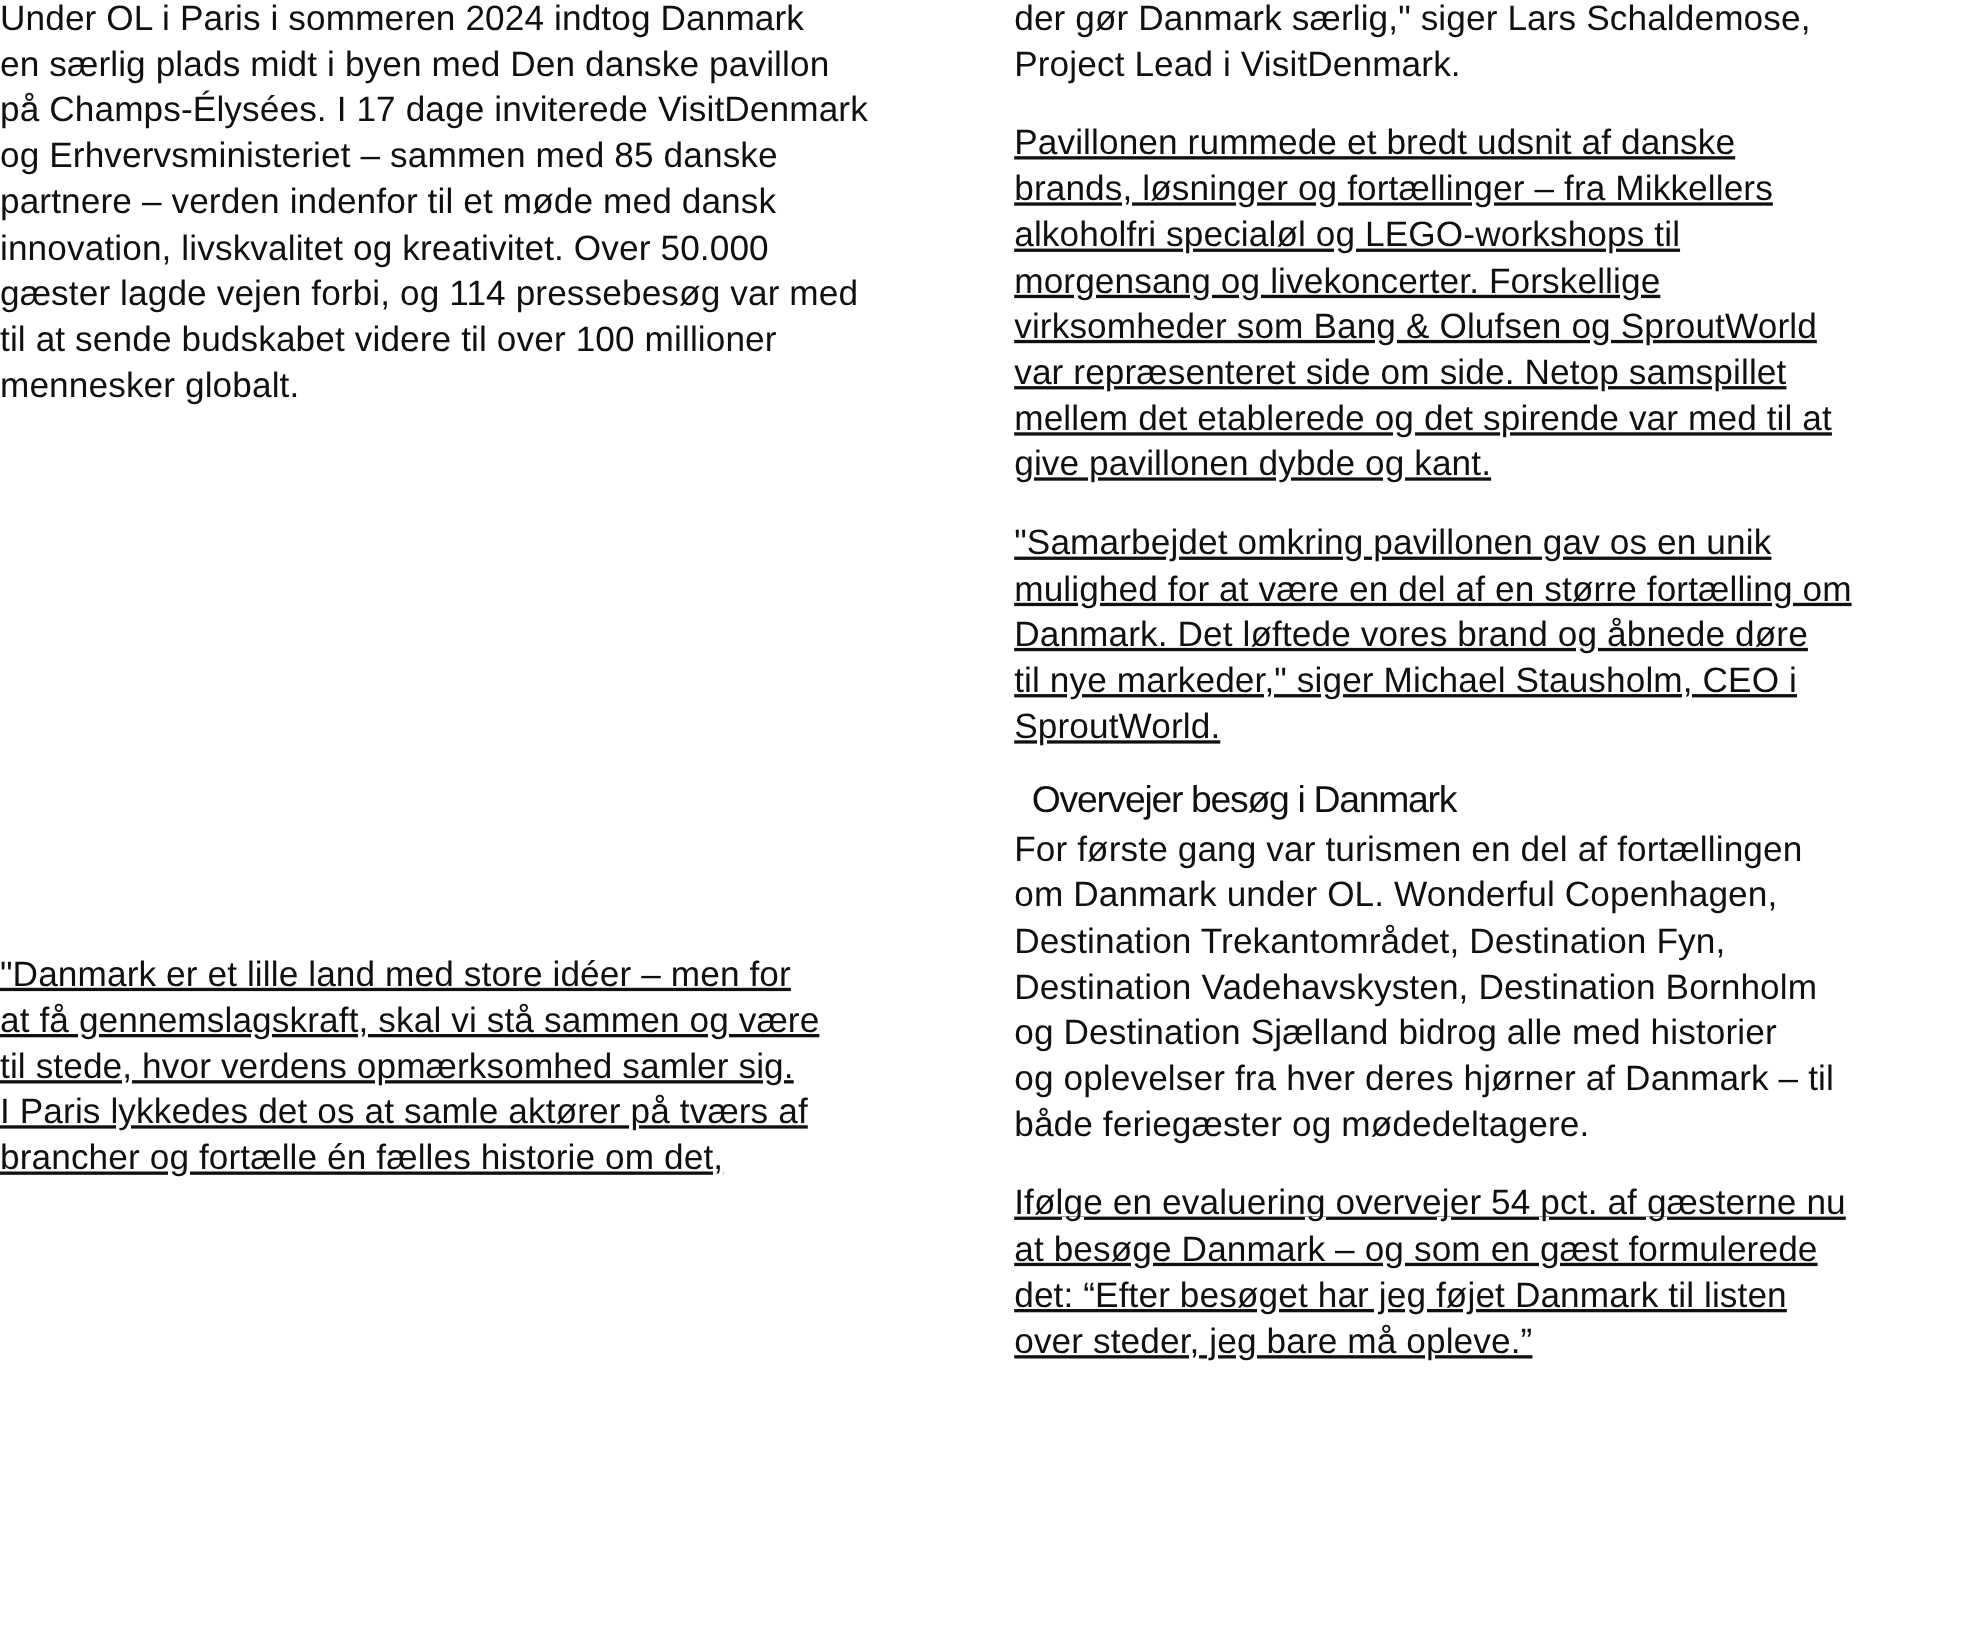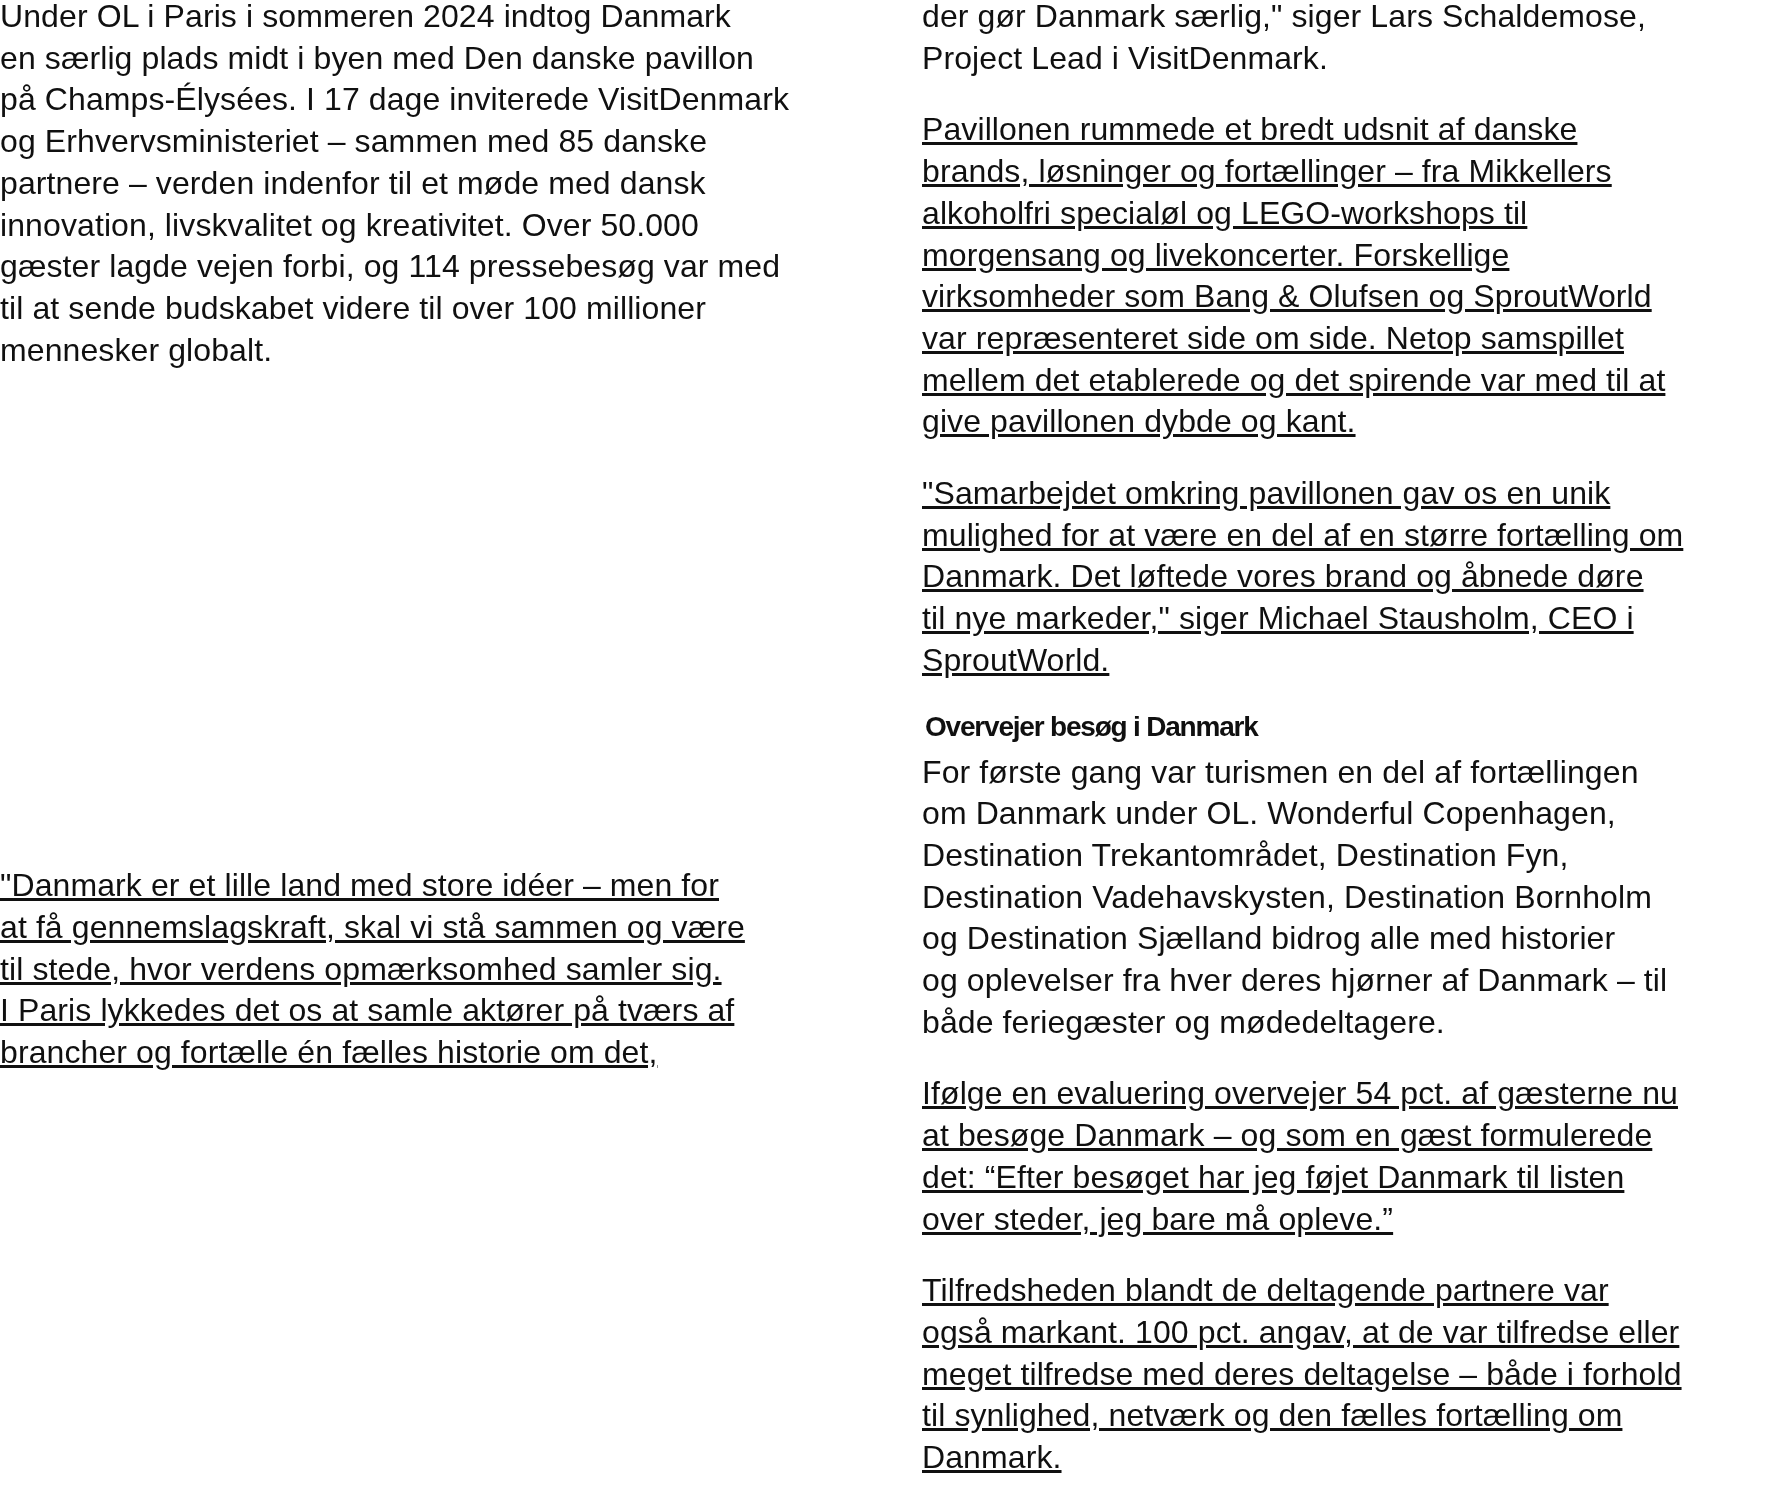--- a/index.html
+++ b/index.html
@@ -35,24 +35,24 @@
   }
   .para + .para {
     margin-top: 30px;
     text-decoration: underline;
   }
   
   .para-offset {
     margin-top: 494px !important;
   }
   .section-heading {
-    margin: 20px 0 0 3px;
-    font-size: 28px;
+    margin: 20px 0 0 16px;
+    font-size: 34px;
     line-height: 50px;
-    font-weight: 700;
+    font-weight: 400;
     letter-spacing: -1.2px;
     white-space: pre-line;
   }
   .section-heading + .para {
     margin-top: 0;
   }
 </style>
 </head>
 <body>
 
@@ -96,20 +96,15 @@
 om Danmark under OL. Wonderful Copenhagen,
 Destination Trekantområdet, Destination Fyn,
 Destination Vadehavskysten, Destination Bornholm
 og Destination Sjælland bidrog alle med historier
 og oplevelser fra hver deres hjørner af Danmark – til
 både feriegæster og mødedeltagere.</p>
     <p class="para">Ifølge en evaluering overvejer 54 pct. af gæsterne nu
 at besøge Danmark – og som en gæst formulerede
 det: “Efter besøget har jeg føjet Danmark til listen
 over steder, jeg bare må opleve.”</p>
-    <p class="para">Tilfredsheden blandt de deltagende partnere var
-også markant. 100 pct. angav, at de var tilfredse eller
-meget tilfredse med deres deltagelse – både i forhold
-til synlighed, netværk og den fælles fortælling om
-Danmark.</p>
   </div>
 
 </main>
 
 </body></html>

